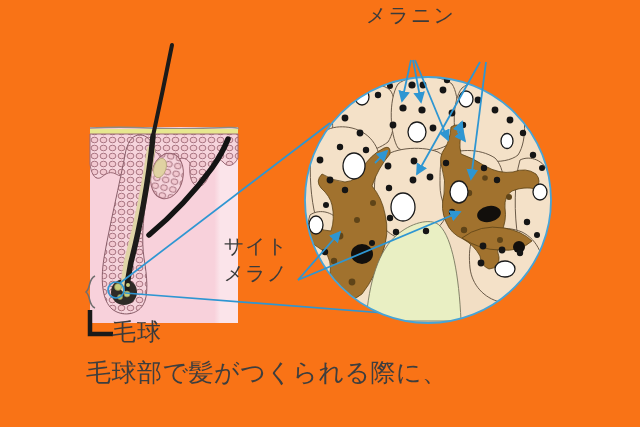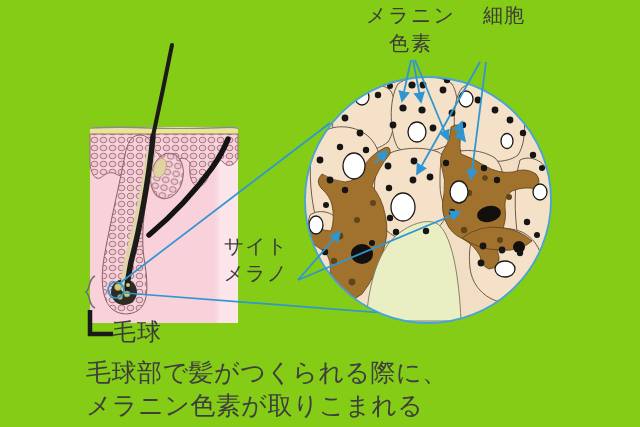--- a/index.html
+++ b/index.html
@@ -1,20 +1,20 @@
 <!DOCTYPE html>
 <html><head>
 <meta charset="utf-8">
 <style>
   html,body{margin:0;padding:0;}
   body{
     width:640px;height:427px;background:#ffffff;overflow:hidden;
     font-family:"Liberation Sans","DejaVu Sans",sans-serif;
   }
-  .stage{position:relative;width:640px;height:427px;background:#84cc16;}
+  .stage{position:relative;width:640px;height:427px;background:#f97316;}
   svg.diagram{position:absolute;left:0;top:0;}
   .lbl{
     position:absolute;color:#3b3b3b;text-align:center;
     font-size:20px;line-height:28px;letter-spacing:2px;white-space:nowrap;
   }
   .lbl-melanin{left:362px;top:1px;width:98px;}
   .lbl-matrix{left:469px;top:1px;width:70px;letter-spacing:1px;}
   .lbl-melanocyte{left:216px;top:233px;width:80px;line-height:27px;letter-spacing:1px;}
   .lbl-bulb{left:112px;top:318px;font-size:24px;line-height:28px;letter-spacing:1px;text-align:center;}
   .caption{
@@ -222,32 +222,29 @@
       <line x1="486" y1="62" x2="471" y2="179" marker-end="url(#ah)"></line>
       <line x1="298" y1="280" x2="340" y2="232" marker-end="url(#ah)"></line>
       <line x1="298" y1="280" x2="460" y2="212" marker-end="url(#ah)"></line>
       <line x1="375" y1="163" x2="387" y2="151" marker-end="url(#ah)"></line>
       <polyline points="462,122 458,132 465,141" marker-start="url(#ah)" marker-end="url(#ah)"></polyline>
     </g>
   </svg>
 
   <div class="lbl lbl-melanin">
     <div>メラニン</div>
-    <div>色素</div>
   </div>
 
   <div class="lbl lbl-matrix">
-    <div>細胞</div>
   </div>
 
   <div class="lbl lbl-melanocyte">
     <div>サイト</div>
     <div>メラノ</div>
   </div>
 
   <div class="lbl lbl-bulb">毛球</div>
 
   <div class="caption">
     <div>毛球部で髪がつくられる際に、</div>
-    <div>メラニン色素が取りこまれる</div>
   </div>
 
 </div>
 
 </body></html>

